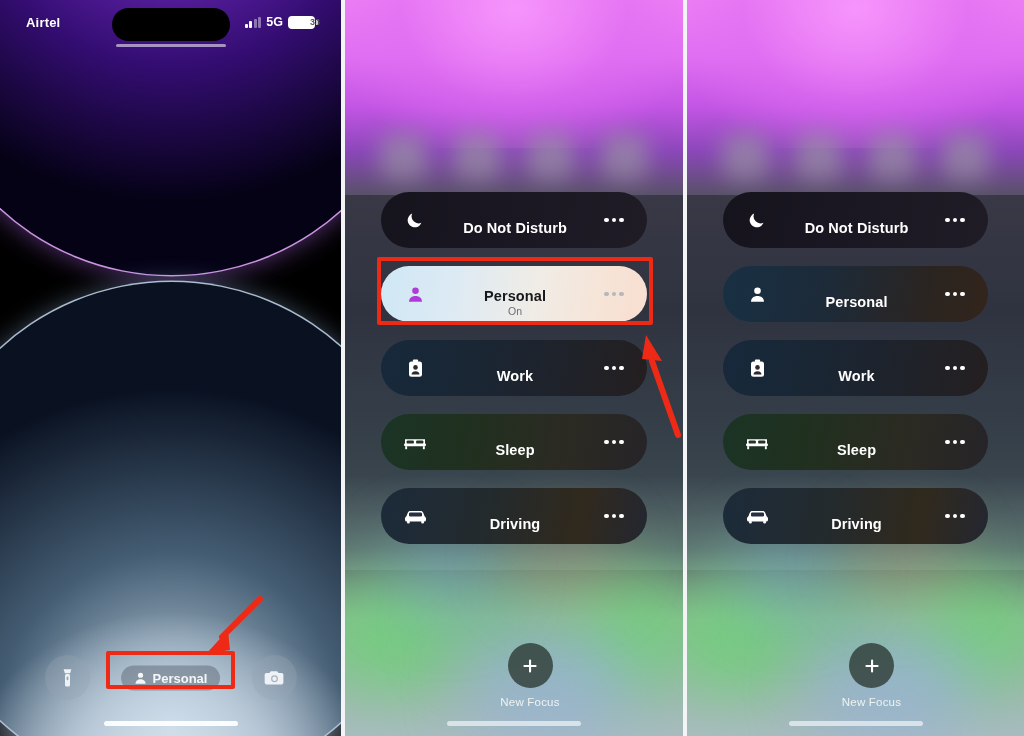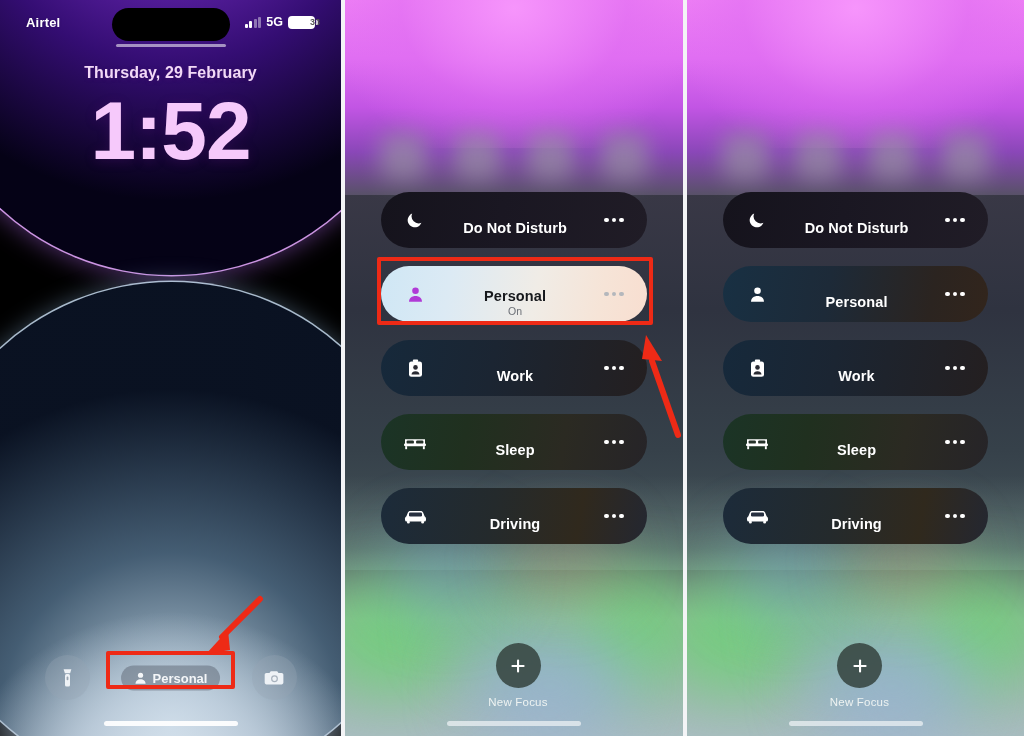--- a/index.html
+++ b/index.html
@@ -187,21 +187,21 @@
   
   .focus-row.active {
     background: linear-gradient(100deg,#cfe7f5 0%, #dceaf4 26%, #f0ece6 58%, #f6e4d7 82%, #f8ded0 100%);
   }
   .focus-row.active .f-label { color: #16181c; }
   .focus-row.active .f-sub   { color: #6b6f76; }
   .focus-row.active .f-more b { background: #b4b7bc; }
 
   
   .new-focus {
-    position: absolute; left: 4px; bottom: 28px; width: 100%;
+    position: absolute; left: 16px; bottom: 28px; width: 100%;
     display: flex; flex-direction: column; align-items: center; gap: 8px; z-index: 4;
   }
   .nf-circle {
     width: 45px; height: 45px; border-radius: 50%;
     background: rgba(52,66,62,.86);
     display: flex; align-items: center; justify-content: center;
   }
   .nf-label { font-size: 11.5px; font-weight: 500; color: #eef3f2; letter-spacing: .2px; }
 
   
@@ -237,24 +237,20 @@
             <i></i>
             <i></i>
           </div>
         <div class="net">5G</div>
         <div class="batt">
           <span>33</span>
         </div>
       </div>
     </div>
 
-    <div class="lock-clock">
-      <div class="lock-date">Thursday, 29 February</div>
-      <div class="lock-time">1:52</div>
-    </div>
 
     <div class="lock-bottom">
       <div class="round-btn">
         <svg width="17" height="20" viewBox="0 0 17 20">
           <path d="M4.6 1.2h7.8l-1.3 4.1H5.9z" fill="#eef2f6"></path>
           <rect x="6" y="5.9" width="5" height="12.6" rx="1.5" fill="#eef2f6"></rect>
           <rect x="7.6" y="8.6" width="1.8" height="3.6" rx="0.8" fill="#9aa6b2"></rect>
         </svg>
       </div>
 

